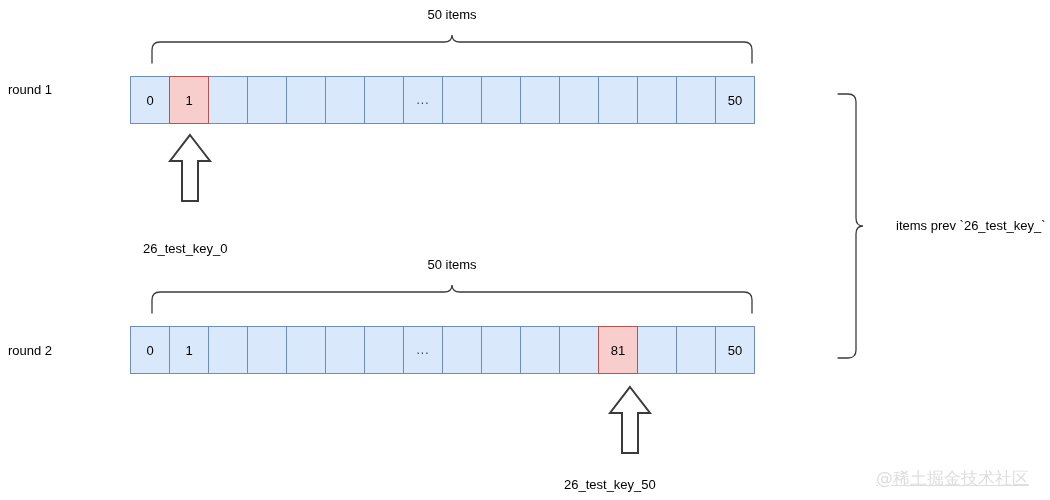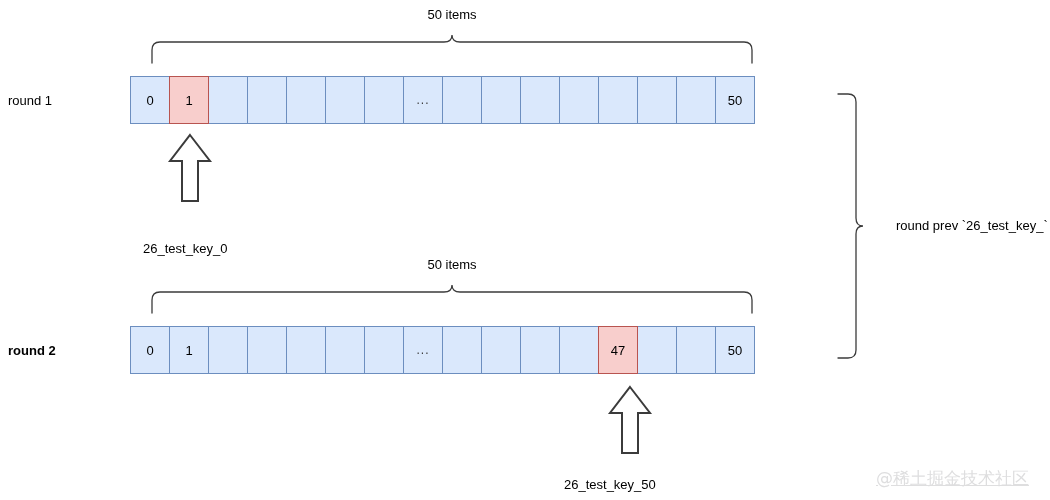--- a/index.html
+++ b/index.html
@@ -119,21 +119,21 @@
 
   <svg class="abs" style="left:150px; top:38px;" width="604" height="26" viewBox="0 0 604 26">
     <path d="M 2 25
              L 2 12 Q 2 4 10 4
              L 294 4 Q 302 4 302 -3
              Q 302 4 310 4
              L 594 4 Q 602 4 602 12
              L 602 25" fill="none" stroke="#3b3b3b" stroke-width="1.3" stroke-linecap="round"></path>
   </svg>
 
-  <div class="row-label" style="left:8px; top:94px;text-align:right;">round 1</div>
+  <div class="row-label" style="left:8px; top:83px;text-align:right;">round 1</div>
 
   <div class="array" id="array-round-1" style="left:130px; top:76px;">
       <div class="cell">0</div>
       <div class="cell highlight">1</div>
       <div class="cell"></div>
       <div class="cell"></div>
       <div class="cell"></div>
       <div class="cell"></div>
       <div class="cell"></div>
       <div class="cell ellipsis">...</div>
@@ -157,53 +157,53 @@
 
   <svg class="abs" style="left:150px; top:288px;" width="604" height="26" viewBox="0 0 604 26">
     <path d="M 2 25
              L 2 12 Q 2 4 10 4
              L 294 4 Q 302 4 302 -3
              Q 302 4 310 4
              L 594 4 Q 602 4 602 12
              L 602 25" fill="none" stroke="#3b3b3b" stroke-width="1.3" stroke-linecap="round"></path>
   </svg>
 
-  <div class="row-label" style="left:8px; top:344px;font-weight:bold;">round 2</div>
+  <div class="row-label" style="left:8px; top:344px;">round 2</div>
 
   <div class="array" id="array-round-2" style="left:130px; top:326px;">
       <div class="cell">0</div>
       <div class="cell">1</div>
       <div class="cell"></div>
       <div class="cell"></div>
       <div class="cell"></div>
       <div class="cell"></div>
       <div class="cell"></div>
       <div class="cell ellipsis">...</div>
       <div class="cell"></div>
       <div class="cell"></div>
       <div class="cell"></div>
       <div class="cell"></div>
-      <div class="cell highlight">47</div>
+      <div class="cell highlight">81</div>
       <div class="cell"></div>
       <div class="cell"></div>
       <div class="cell">50</div>
     </div>
 
   <svg class="abs" style="left:606px; top:384px;" width="48" height="72" viewBox="0 0 48 72">
     <path d="M 24 3 L 44 29 L 32 29 L 32 69 L 16 69 L 16 29 L 4 29 Z" fill="#ffffff" stroke="#3b3b3b" stroke-width="2" stroke-linejoin="miter"></path>
   </svg>
 
   <div class="arrow-label" style="left:564px; top:478px;">26_test_key_50</div>
 
   <svg class="abs" style="left:836px; top:92px;" width="26" height="268" viewBox="0 0 26 268">
     <path d="M 2 2
              L 12 2 Q 20 2 20 10
              L 20 126 Q 20 134 27 134
              Q 20 134 20 142
              L 20 258 Q 20 266 12 266
              L 2 266" fill="none" stroke="#3b3b3b" stroke-width="1.3" stroke-linecap="round"></path>
   </svg>
 
-  <div class="side-note" style="left:896px; top:219px;">round prev `26_test_key_`</div>
+  <div class="side-note" style="left:896px; top:219px;">items prev `26_test_key_`</div>
 
   <div class="watermark" style="left:876px; top:470px;text-decoration:underline;">@稀土掘金技术社区</div>
 
 </div>
 
 </body></html>

